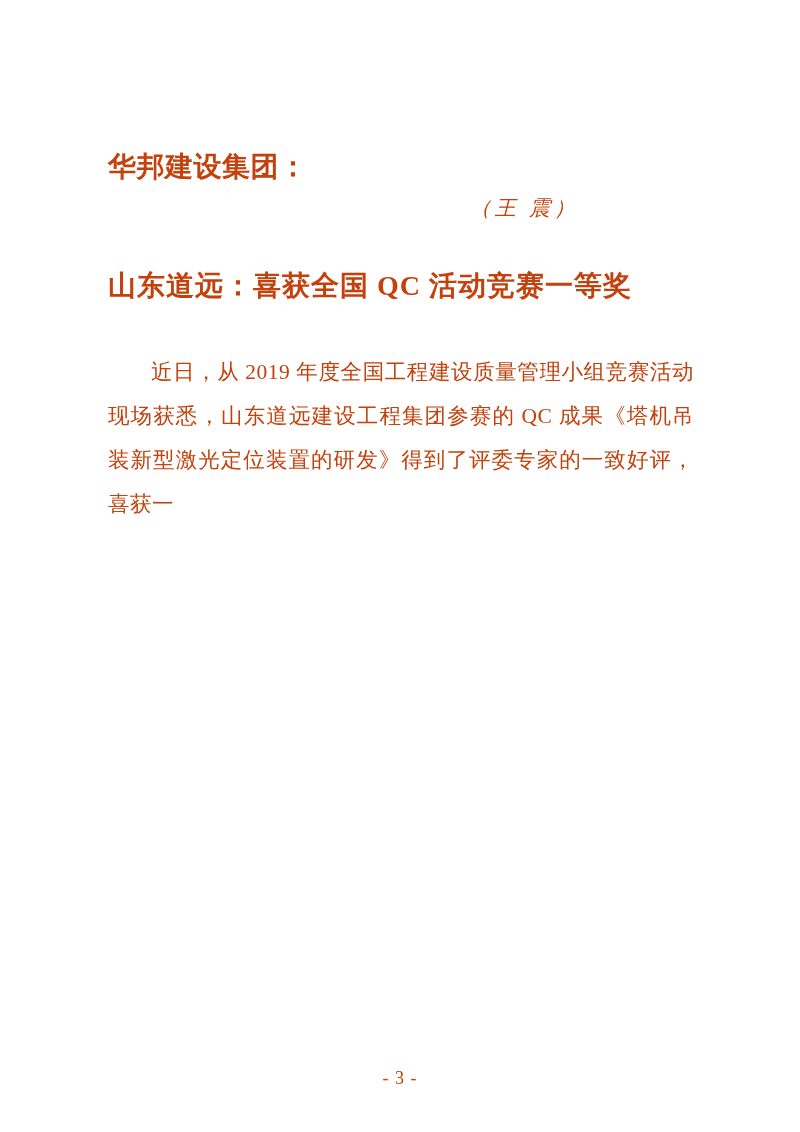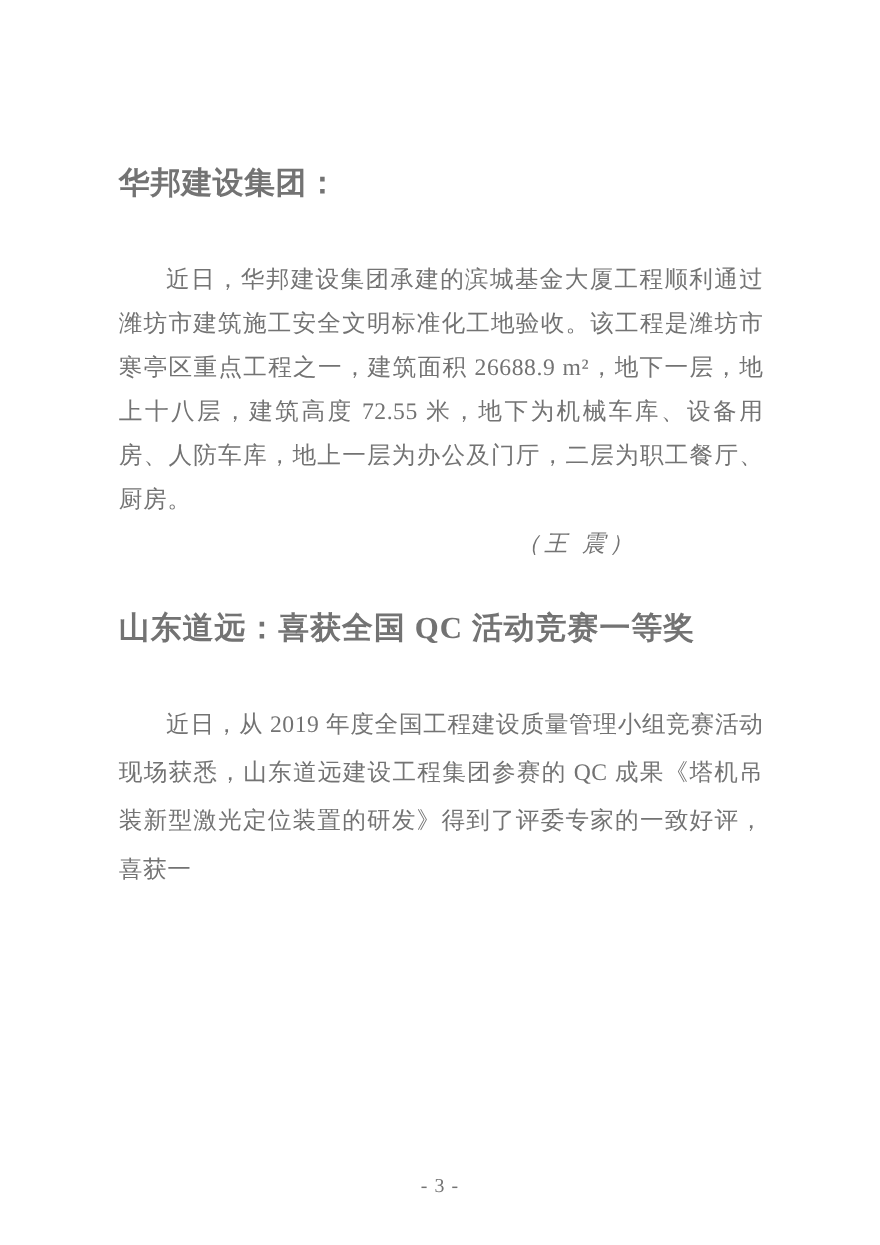--- a/index.html
+++ b/index.html
@@ -7,21 +7,21 @@
     padding: 0;
     background: #ffffff;
   }
   .page {
     position: relative;
     width: 800px;
     height: 1132px;
     background: #ffffff;
     overflow: hidden;
     font-family: "Liberation Serif", "DejaVu Serif", serif;
-    color: #737373;
+    color: #c2410c;
   }
   .content {
     position: absolute;
     left: 108px;
     top: 0;
     width: 586px;
   }
   .article1-title {
     margin-top: 146px;
     font-size: 28px;
@@ -84,21 +84,20 @@
 </head>
 <body>
 
 <div class="page">
   <div class="content">
 
     <div class="article1-title">
       <div>华邦建设集团：</div>
     </div>
 
-    <p class="body-para para-first">近日，华邦建设集团承建的滨城基金大厦工程顺利通过潍坊市建筑施工安全文明标准化工地验收。该工程是潍坊市寒亭区重点工程之一，建筑面积 26688.9 m²，地下一层，地上十八层，建筑高度 72.55 米，地下为机械车库、设备用房、人防车库，地上一层为办公及门厅，二层为职工餐厅、厨房。</p>
 
 
     <p class="signature-line">（王 震）</p>
 
     <div class="article2-title">山东道远：喜获全国 QC 活动竞赛一等奖</div>
 
     <p class="article2-para">近日，从 2019 年度全国工程建设质量管理小组竞赛活动现场获悉，山东道远建设工程集团参赛的 QC 成果《塔机吊装新型激光定位装置的研发》得到了评委专家的一致好评，喜获一</p>
 
   </div>
 

